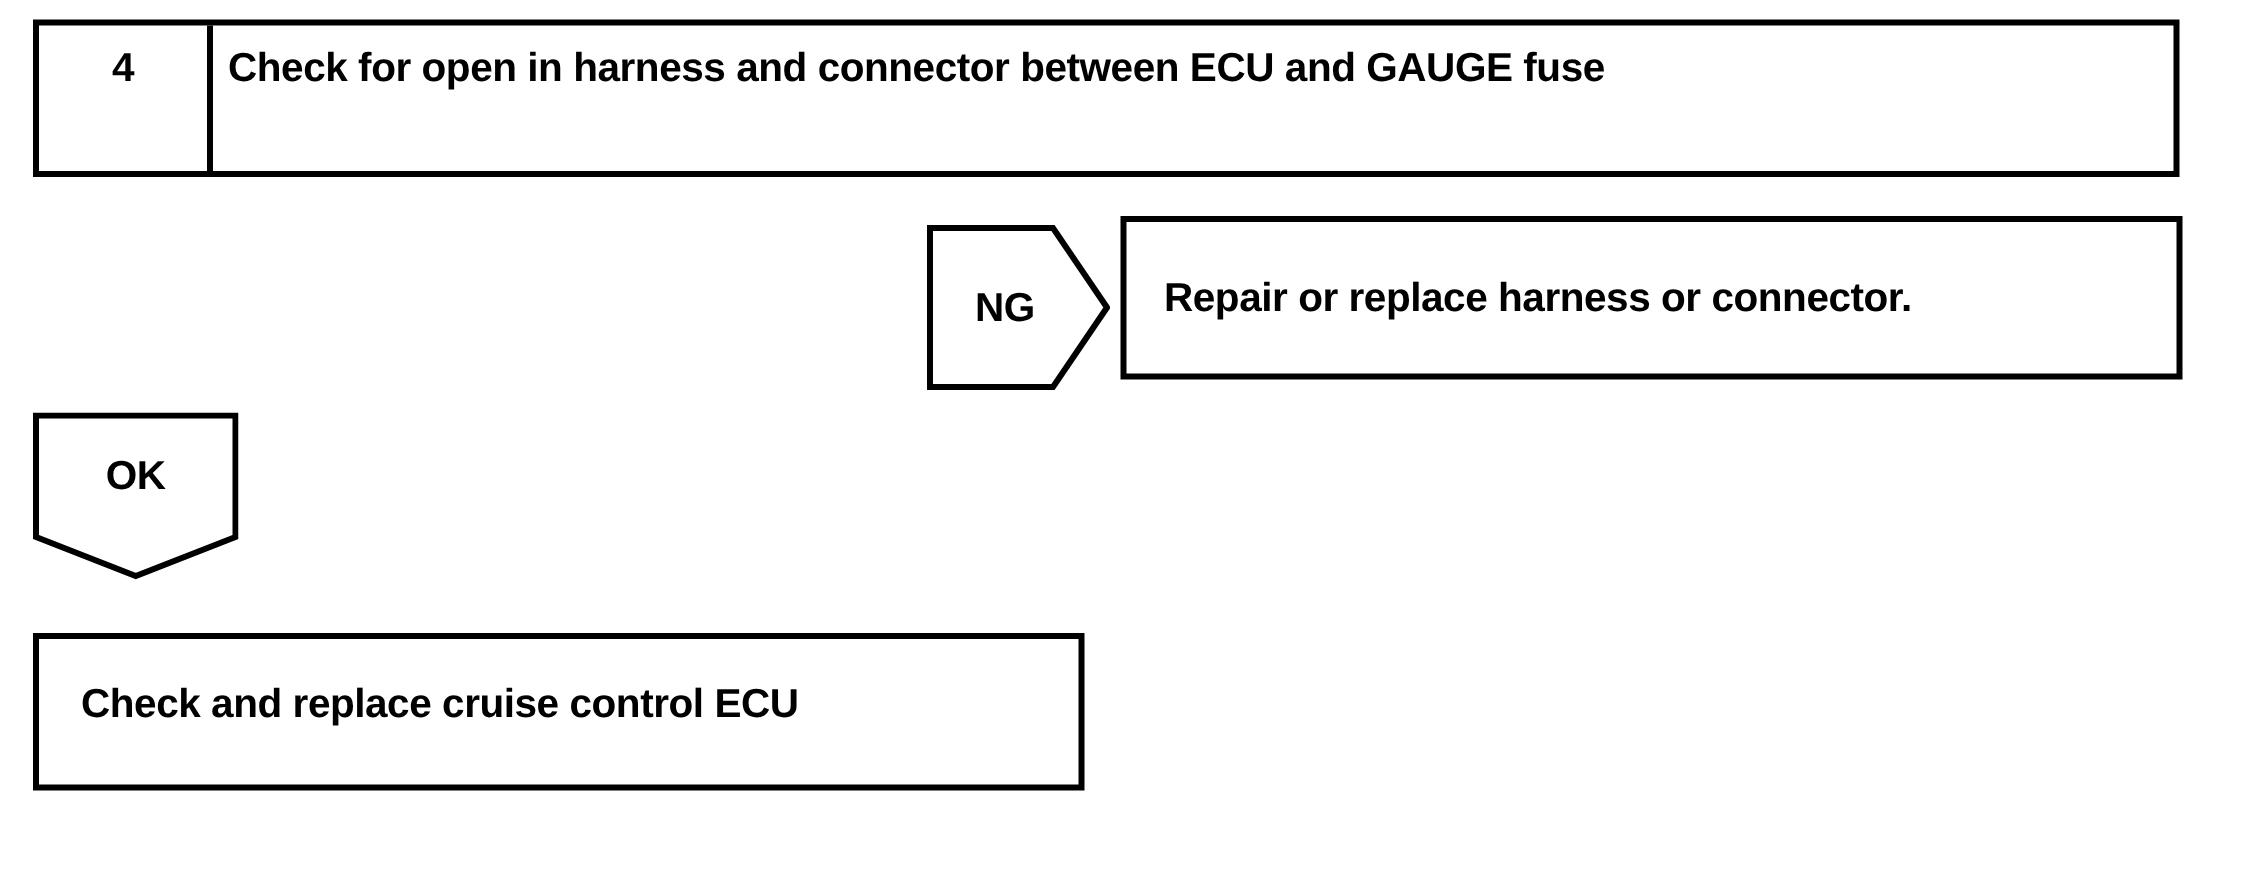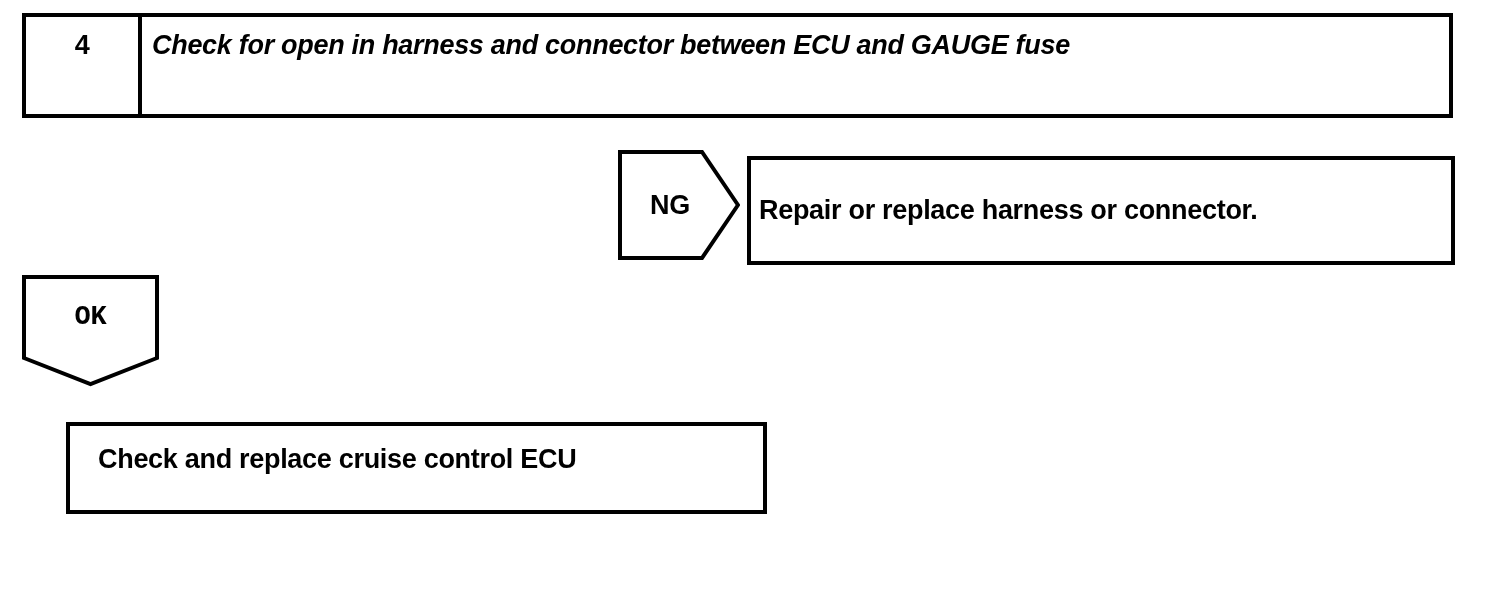--- a/index.html
+++ b/index.html
@@ -39,21 +39,20 @@
     border-right: 4px solid #000000;
     box-sizing: content-box;
     display: flex;
     justify-content: center;
     align-items: flex-start;
     padding-top: 13px;
   }
   .step-title-cell {
     flex: 1;
     padding: 13px 12px 0 10px;
-    font-style: italic;
   }
   
   .ng-shape {
     position: absolute;
     left: 618px;
     top: 150px;
     width: 122px;
     height: 142px;
   }
   .ng-shape svg {
@@ -69,38 +68,37 @@
     width: 104px;
     height: 110px;
     display: flex;
     align-items: center;
     justify-content: center;
   }
   
   .action-box {
     position: absolute;
     left: 747px;
-    top: 156px;
+    top: 144px;
     width: 708px;
     height: 109px;
     border: 4px solid #000000;
     box-sizing: border-box;
     display: flex;
     align-items: center;
-    padding-left: 8px;
+    padding-left: 25px;
     background: #ffffff;
   }
   
   .ok-shape {
     position: absolute;
     left: 22px;
     top: 275px;
     width: 155px;
     height: 112px;
-    font-family: Liberation Mono, monospace;
   }
   .ok-shape svg {
     position: absolute;
     left: 0;
     top: 0;
     display: block;
   }
   .ok-shape .shape-label {
     position: absolute;
     left: 0;
@@ -110,26 +108,25 @@
     display: flex;
     align-items: center;
     justify-content: center;
   }
   
   .next-box {
     position: absolute;
     left: 22px;
     top: 422px;
     width: 701px;
-    height: 92px;
+    height: 105px;
     border: 4px solid #000000;
     box-sizing: border-box;
-    padding: 18px 0 0 28px;
+    padding: 28px 0 0 28px;
     background: #ffffff;
-    margin-left: 44px;
   }
 </style>
 </head>
 <body>
 
 <div class="canvas">
 
   <div class="step-box">
     <div class="step-number-cell">
       <span class="bold-text">4</span>

